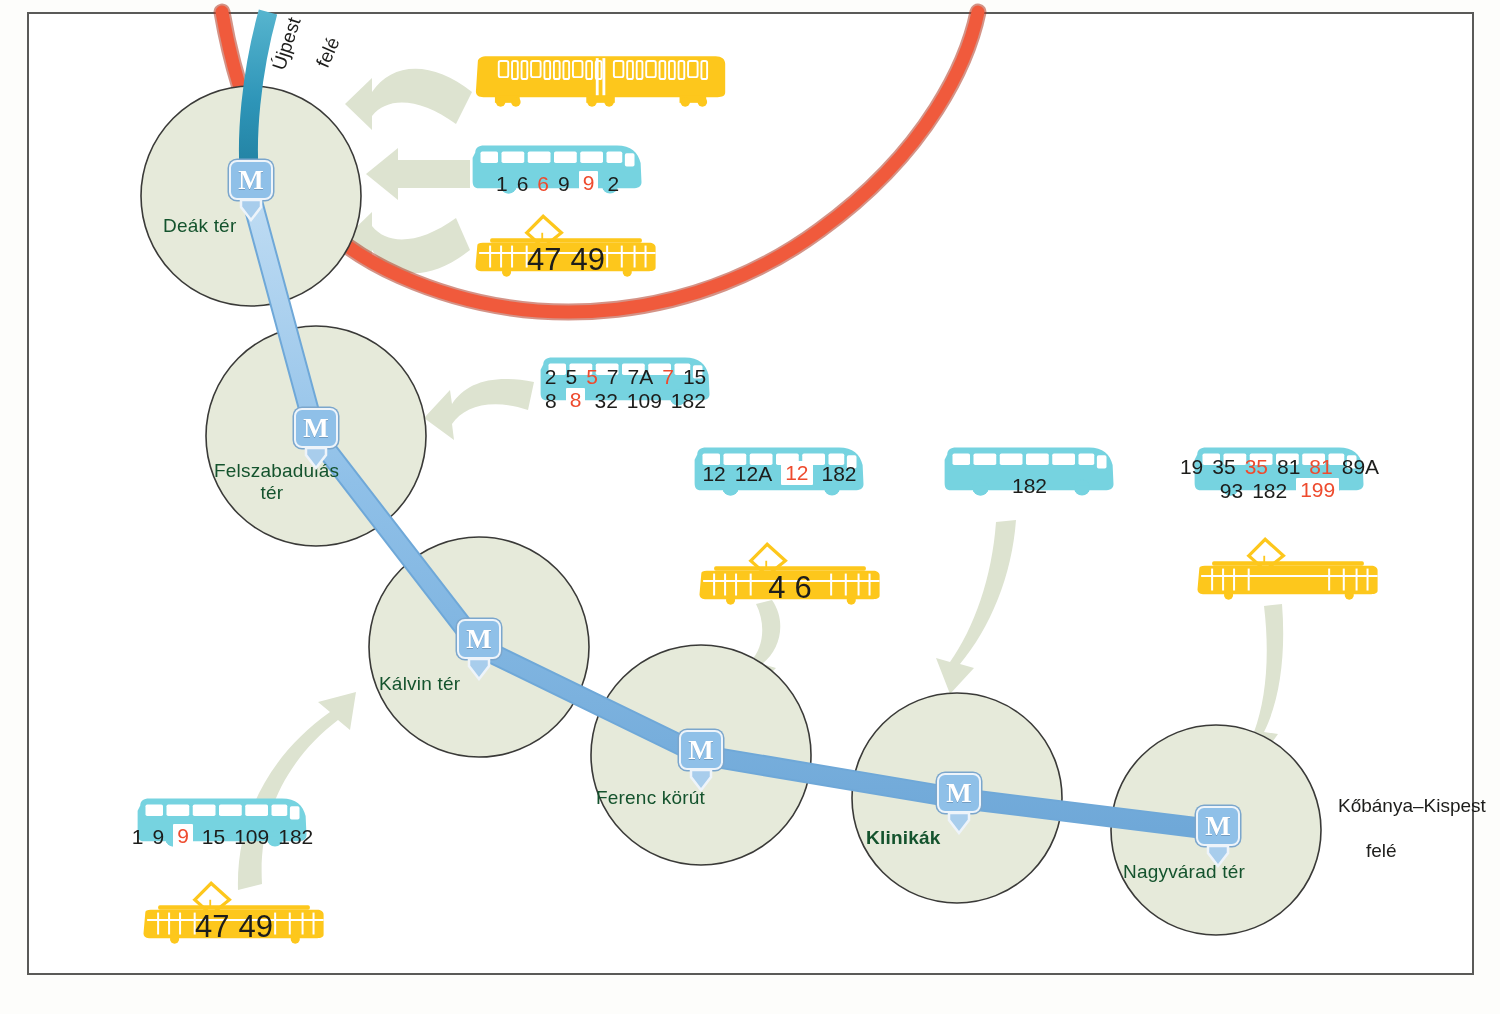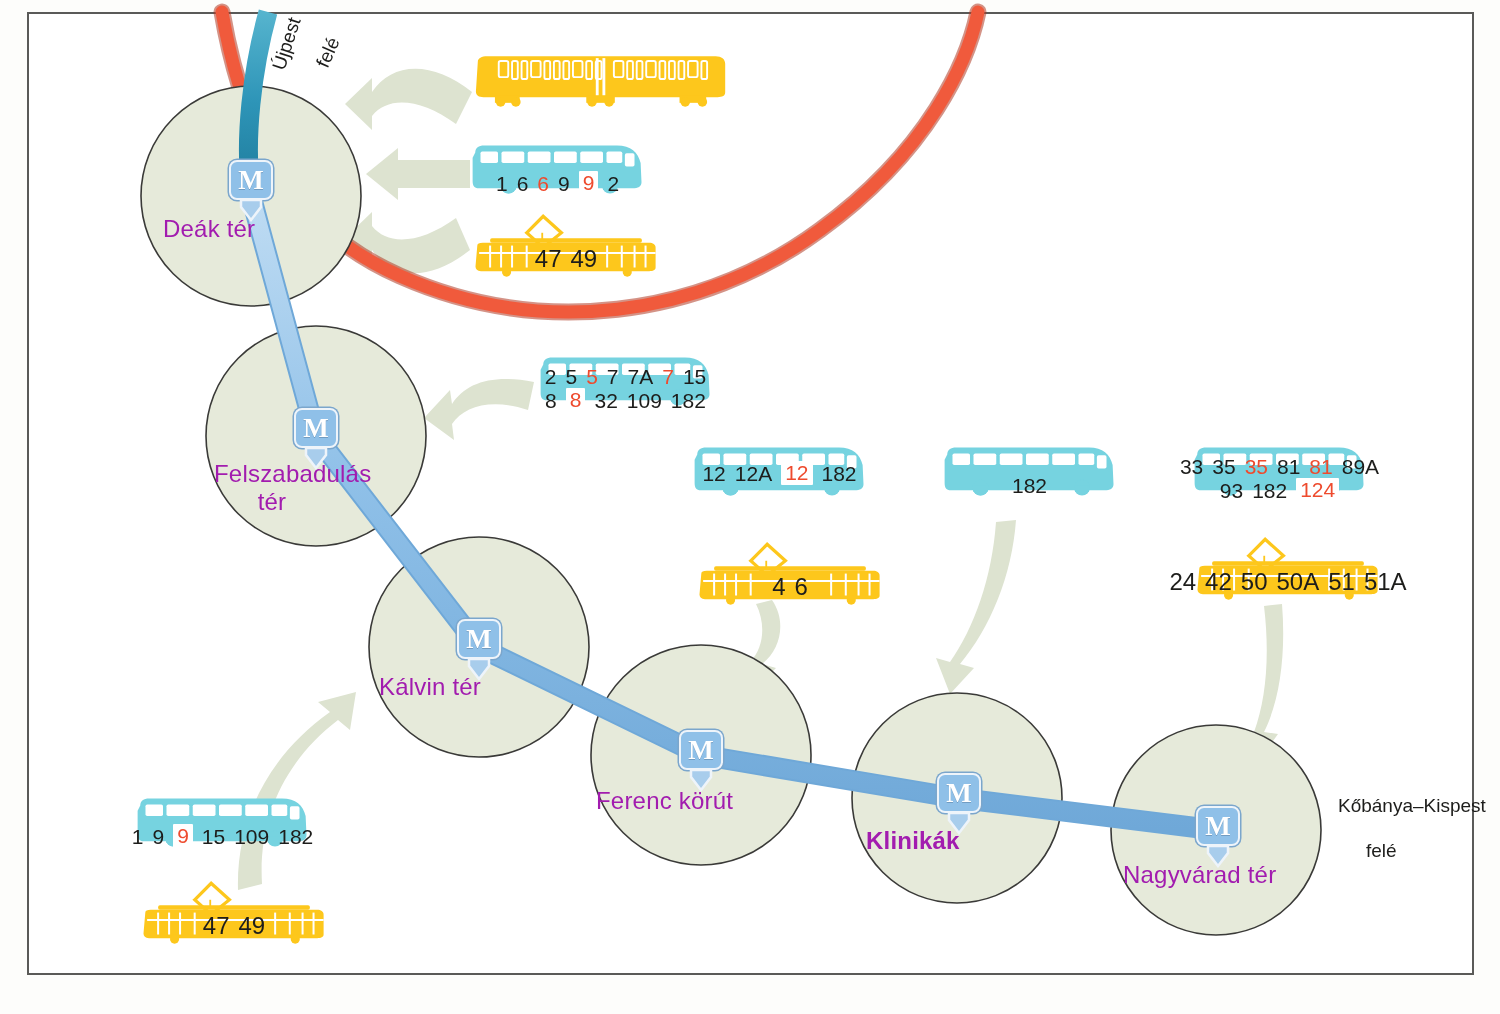--- a/index.html
+++ b/index.html
@@ -1,34 +1,34 @@
 <!DOCTYPE html>
 <html><head>
 <meta charset="utf-8">
 <title>Metro 3 vonal átszállási kapcsolatok</title>
 <style>
   html,body{margin:0;padding:0;background:#ffffff;}
   body{font-family:"Liberation Sans",sans-serif;}
   #page{position:relative;width:1500px;height:1014px;background:#fdfdfb;overflow:hidden;}
   #frame{position:absolute;left:27px;top:12px;width:1447px;height:963px;border:2px solid #5a5a58;box-sizing:border-box;background:#ffffff;}
   #canvas{position:absolute;left:0;top:0;width:1500px;height:1014px;}
-  .station-label{position:absolute;color:#a21caf;font-size:24px;letter-spacing:.2px;white-space:pre;line-height:1.15;}
+  .station-label{position:absolute;color:#14532d;font-size:19px;letter-spacing:.2px;white-space:pre;line-height:1.15;}
   .dir-label{position:absolute;color:#1d1d1b;font-size:19px;white-space:nowrap;}
   .rot-a{transform:rotate(-72deg);transform-origin:left top;}
   .rot-b{transform:rotate(-66deg);transform-origin:left top;}
 
   
   .veh{position:absolute;}
   .veh svg{display:block;overflow:visible;}
   .nums{position:absolute;left:0;right:0;display:flex;flex-direction:column;align-items:center;justify-content:center;gap:1px;pointer-events:none;}
   .numrow{display:flex;align-items:center;justify-content:center;gap:9px;}
   .num{font-size:21px;font-weight:400;color:#1d1d1b;line-height:1;white-space:nowrap;}
   .num.red{color:#ee4b2e;}
   .num.boxed{background:#ffffff;color:#ee4b2e;padding:1px 4px 2px 4px;border-radius:1px;}
-  .num.tram{font-size:24px;}
+  .num.tram{font-size:31px;}
 
   .m-badge{position:absolute;width:0;height:0;}
   .m-badge .box{position:absolute;left:-22px;top:-22px;width:44px;height:40px;background:#8fc0e8;border:2.5px solid #eef4fa;border-radius:8px;box-shadow:0 0 0 1.5px #7ba6cc;box-sizing:border-box;display:flex;align-items:center;justify-content:center;}
   .m-badge .box span{color:#ffffff;font-family:"Liberation Serif",serif;font-weight:700;font-size:27px;line-height:1;text-shadow:0 1px 0 rgba(60,90,120,.35);}
   .m-badge .tail{position:absolute;left:-13px;top:16px;width:26px;height:24px;}
 </style>
 </head>
 <body>
 
 <div id="page">
@@ -433,31 +433,31 @@
       <rect x="177" y="15" width="11" height="15" rx="2"></rect>
     </g>
     <circle cx="44" cy="52" r="9" fill="#76d3e0"></circle>
         <circle cx="44" cy="52" r="9" fill="#76d3e0"></circle>
     <circle cx="160" cy="52" r="9" fill="#76d3e0"></circle>
     <path d="M36 50 h16 v7 h-16z" fill="#76d3e0"></path>
         <path d="M152 50 h16 v7 h-16z" fill="#76d3e0"></path>
   </svg>
       <div class="nums" style="top: 14px; height: 46px;">
         <div class="numrow">
-          <span class="num">33</span>
+          <span class="num">19</span>
           <span class="num">35</span>
           <span class="num red">35</span>
           <span class="num">81</span>
           <span class="num red">81</span>
           <span class="num">89A</span>
         </div>
         <div class="numrow">
           <span class="num">93</span>
           <span class="num">182</span>
-          <span class="num boxed">124</span>
+          <span class="num boxed">199</span>
         </div>
       </div>
     </div>
   <div class="veh" style="left: 1192px; top: 528px; width: 192px; height: 72px;">
       <svg width="192" height="72" viewBox="0 0 210 78">
     <path d="M62 30 L80 12 L100 30 L80 46 Z" fill="none" stroke="#fdc71c" stroke-width="3.5"></path>
     <path d="M78 30 h2 v9 h-2z" fill="#fdc71c"></path>
     <rect x="22" y="36" width="166" height="5" rx="2" fill="#fdc71c"></rect>
     <path d="M8 44 C8 42 10 41 14 41 L196 41 C200 41 203 43 203 46 L203 68 C203 71 200 72 196 72 L12 72 C8 72 6 70 6 67 Z" fill="#fdc71c"></path>
     <g stroke="#ffffff" stroke-width="2.2">
@@ -467,24 +467,14 @@
           <line x1="62" y1="44" x2="62" y2="68"></line>
       <line x1="150" y1="44" x2="150" y2="68"></line>
           <line x1="166" y1="44" x2="166" y2="68"></line>
       <line x1="180" y1="44" x2="180" y2="68"></line>
           <line x1="192" y1="44" x2="192" y2="68"></line>
       <line x1="10" y1="52" x2="203" y2="52"></line>
     </g>
     <circle cx="40" cy="73" r="5" fill="#fdc71c"></circle>
         <circle cx="172" cy="73" r="5" fill="#fdc71c"></circle>
   </svg>
-      <div class="nums" style="top: 38px; height: 32px;">
-        <div class="numrow">
-          <span class="num tram">24</span>
-          <span class="num tram">42</span>
-          <span class="num tram">50</span>
-          <span class="num tram">50A</span>
-          <span class="num tram">51</span>
-          <span class="num tram">51A</span>
-        </div>
-      </div>
     </div>
 </div>
 
 </body></html>

